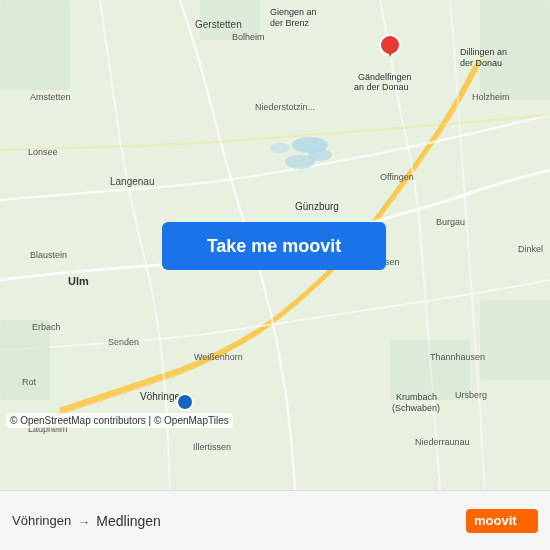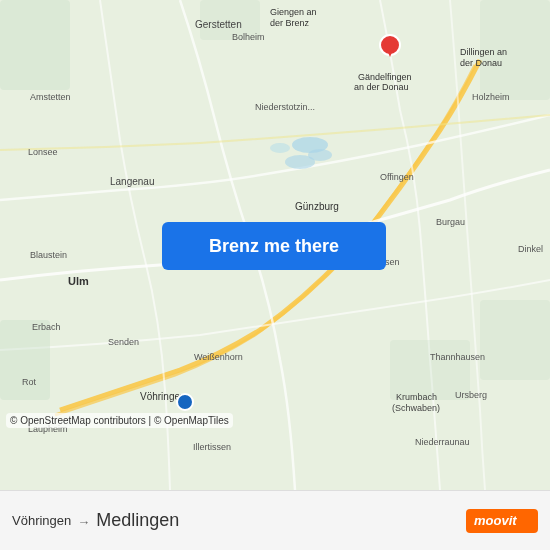--- a/index.html
+++ b/index.html
@@ -59,21 +59,20 @@
       align-items: center;
       gap: 6px;
       font-size: 11px;
       color: #555;
     }
 
     #footer-right {
       display: flex;
       align-items: flex-end;
       gap: 4px;
-      font-style: italic;
     }
 
     #moovit-logo {
       display: flex;
       align-items: center;
       background-color: #ff6600;
       border-radius: 4px;
       padding: 3px 6px;
     }
 
@@ -82,21 +81,21 @@
       font-weight: 500;
       color: #333;
     }
 
     .route-arrow {
       font-size: 13px;
       color: #666;
     }
 
     .route-to {
-      font-size: 18px;
+      font-size: 14px;
       font-weight: 500;
       color: #333;
     }
 
     #copyright {
       position: absolute;
       bottom: 62px;
       left: 6px;
       font-size: 10px;
       color: #333;
@@ -203,21 +202,21 @@
       <circle cx="0" cy="0" r="10" fill="#e53935" stroke="white" stroke-width="2"></circle>
       <polygon points="0,12 -6,-2 6,-2" fill="#e53935"></polygon>
     </g>
 
     <g transform="translate(185, 402)">
       <circle cx="0" cy="0" r="8" fill="#1565c0" stroke="white" stroke-width="2"></circle>
     </g>
   </svg>
 
   
-  <button id="take-me-there-btn">Brenz me there</button>
+  <button id="take-me-there-btn">Take me moovit</button>
 
   
   <div id="copyright">© OpenStreetMap contributors | © OpenMapTiles</div>
 </div>
 
 <div id="footer">
   <div id="footer-left">
     <span class="route-from">Vöhringen</span>
     <span class="route-arrow">→</span>
     <span class="route-to">Medlingen</span>

